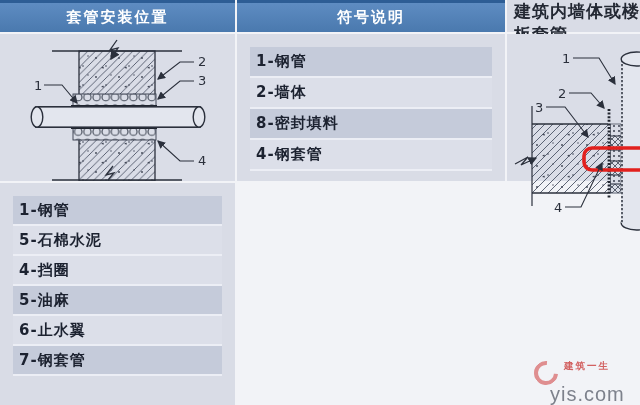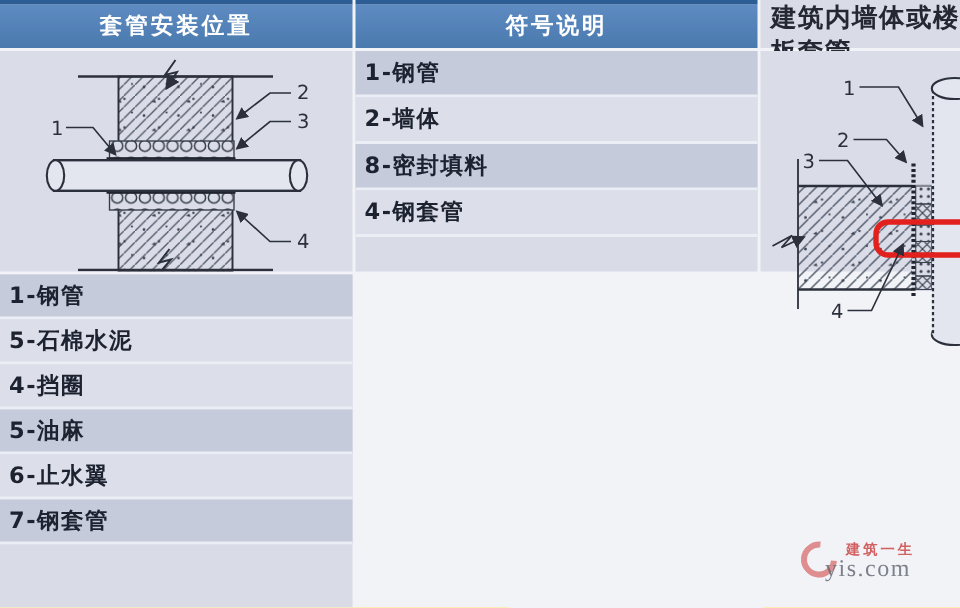--- a/index.html
+++ b/index.html
@@ -1,39 +1,39 @@
 <!DOCTYPE html>
 <html><head>
 <meta charset="utf-8">
 <style>
   html,body{margin:0;padding:0;}
   body{font-family:"DejaVu Sans","Liberation Sans",sans-serif;background:#fff;}
-  .container{position:relative;width:640px;height:405px;background:#fde047;overflow:hidden;}
+  .container{position:relative;width:640px;height:405px;background:#bef264;overflow:hidden;}
   .tbl{position:absolute;inset:0;display:grid;grid-template-columns:235px 268px 133px;grid-template-rows:32px 147px 222px;gap:2px;background:#f2f3f7;}
   .hcell{background:linear-gradient(#5e8cc2 0%,#4a79ae 100%);border-top:3px solid #2d5d95;color:#fff;
          display:flex;align-items:center;justify-content:center;font-size:15px;font-weight:bold;letter-spacing:2px;}
   .cell{background:#d9dce6;position:relative;}
   .loc{display:flex;padding-left:7px;font-size:17px;font-weight:600;color:#232833;letter-spacing:1px;}
   .diagcell{background:#dadde7;}
   .legend{background:#d9dce6;}
-  .legend ul{list-style:none;margin:0;padding:0;}
+  .legend ul{list-style:none;margin:13px;padding:0;}
   .legend li{box-sizing:border-box;display:flex;align-items:center;padding-left:6px;
              font-size:15px;font-weight:600;color:#1c2230;letter-spacing:1px;border-bottom:2px solid #eceef5;}
   .r1 li{height:31px;}
   .r2 li{height:30px;}
   .legend li.dark{background:#c5cbda;}
   .legend li.light{background:#dcdfe9;}
   svg{display:block;}
   svg text{font-family:"DejaVu Sans",sans-serif;font-size:13px;fill:#2b303c;}
   .watermark{position:absolute;left:512px;top:354px;width:126px;height:46px;z-index:5;pointer-events:none;}
   .wm-ring{position:absolute;left:22px;top:7px;width:16px;height:16px;border-radius:50%;
            border:4px solid rgba(210,75,75,.6);border-right-color:transparent;transform:rotate(-40deg);}
   .wm-brand{position:absolute;left:52px;top:6px;font-size:9.5px;color:rgba(205,70,70,.85);letter-spacing:2px;font-weight:bold;}
-  .wm-domain{position:absolute;left:38px;top:17px;font-family:Liberation Serif, serif;
-             font-size:16px;color:rgba(95,100,112,.8);letter-spacing:1px;}
+  .wm-domain{position:absolute;left:38px;top:29px;font-family:Liberation Sans, sans-serif;
+             font-size:20px;color:rgba(95,100,112,.8);letter-spacing:1px;}
 </style>
 </head>
 <body>
 
 <div class="container">
   <div class="tbl">
 
     <div class="hcell">
       <span>套管安装位置</span>
     </div>

